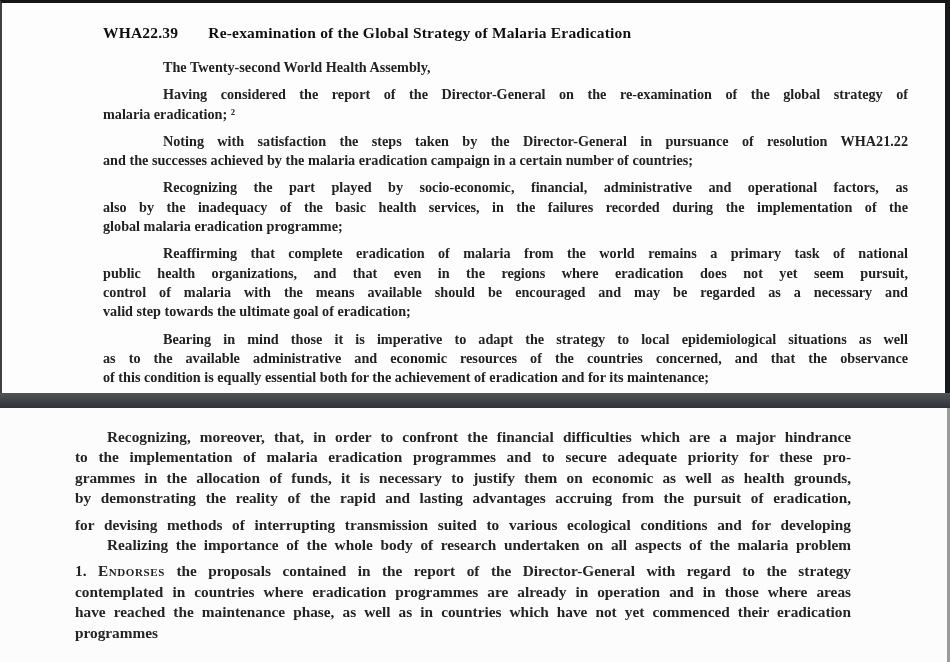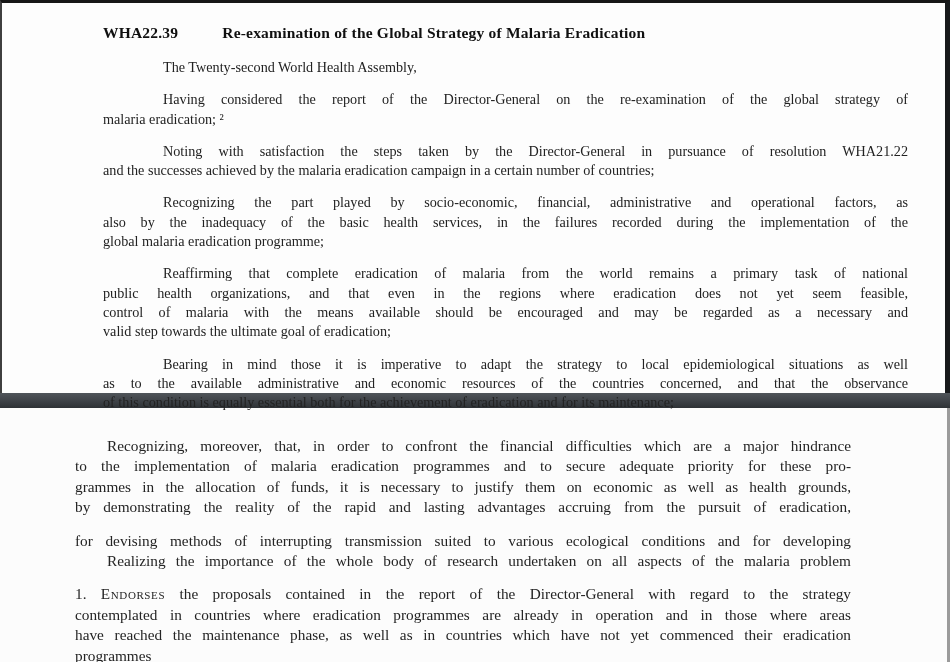--- a/index.html
+++ b/index.html
@@ -21,24 +21,24 @@
     border-right: 5px solid #17191b;
     padding: 21px 37px 0 101px;
   }
   .heading {
     font-weight: bold;
     font-size: 15.5px;
     color: #101010;
     margin-bottom: 16px;
     white-space: nowrap;
   }
-  .res-num { margin-right: 44px; letter-spacing: 0.2px; font-family: Liberation Serif, serif; }
+  .res-num { margin-right: 30px; letter-spacing: 0.2px; font-family: Liberation Serif, serif; }
   .res-title { letter-spacing: 0.2px; margin-top: 48px; }
 
-  .para { margin: 13px 0 8px 0; }
+  .para { margin: 4px 0 8px 0; font-weight: bold; }
   .line {
     text-align: justify;
     text-align-last: justify;
     color: #222222;
   }
   .line.last { text-align-last: left; }
 
   .page1 .line { font-size: 14.2px; line-height: 19.3px; }
   .page1 .line.indent { text-indent: 60px; }
 
@@ -81,21 +81,21 @@
         <div class="line indent">Noting with satisfaction the steps taken by the Director-General in pursuance of resolution WHA21.22</div>
         <div class="line last">and the successes achieved by the malaria eradication campaign in a certain number of countries;</div>
       </div>
       <div class="para">
         <div class="line indent">Recognizing the part played by socio-economic, financial, administrative and operational factors, as</div>
         <div class="line">also by the inadequacy of the basic health services, in the failures recorded during the implementation of the</div>
         <div class="line last">global malaria eradication programme;</div>
       </div>
       <div class="para">
         <div class="line indent">Reaffirming that complete eradication of malaria from the world remains a primary task of national</div>
-        <div class="line">public health organizations, and that even in the regions where eradication does not yet seem feasible,</div>
+        <div class="line">public health organizations, and that even in the regions where eradication does not yet seem pursuit,</div>
         <div class="line">control of malaria with the means available should be encouraged and may be regarded as a necessary and</div>
         <div class="line last">valid step towards the ultimate goal of eradication;</div>
       </div>
       <div class="para">
         <div class="line indent">Bearing in mind those it is imperative to adapt the strategy to local epidemiological situations as well</div>
         <div class="line">as to the available administrative and economic resources of the countries concerned, and that the observance</div>
         <div class="line last">of this condition is equally essential both for the achievement of eradication and for its maintenance;</div>
       </div>
     </div>
 </div>

